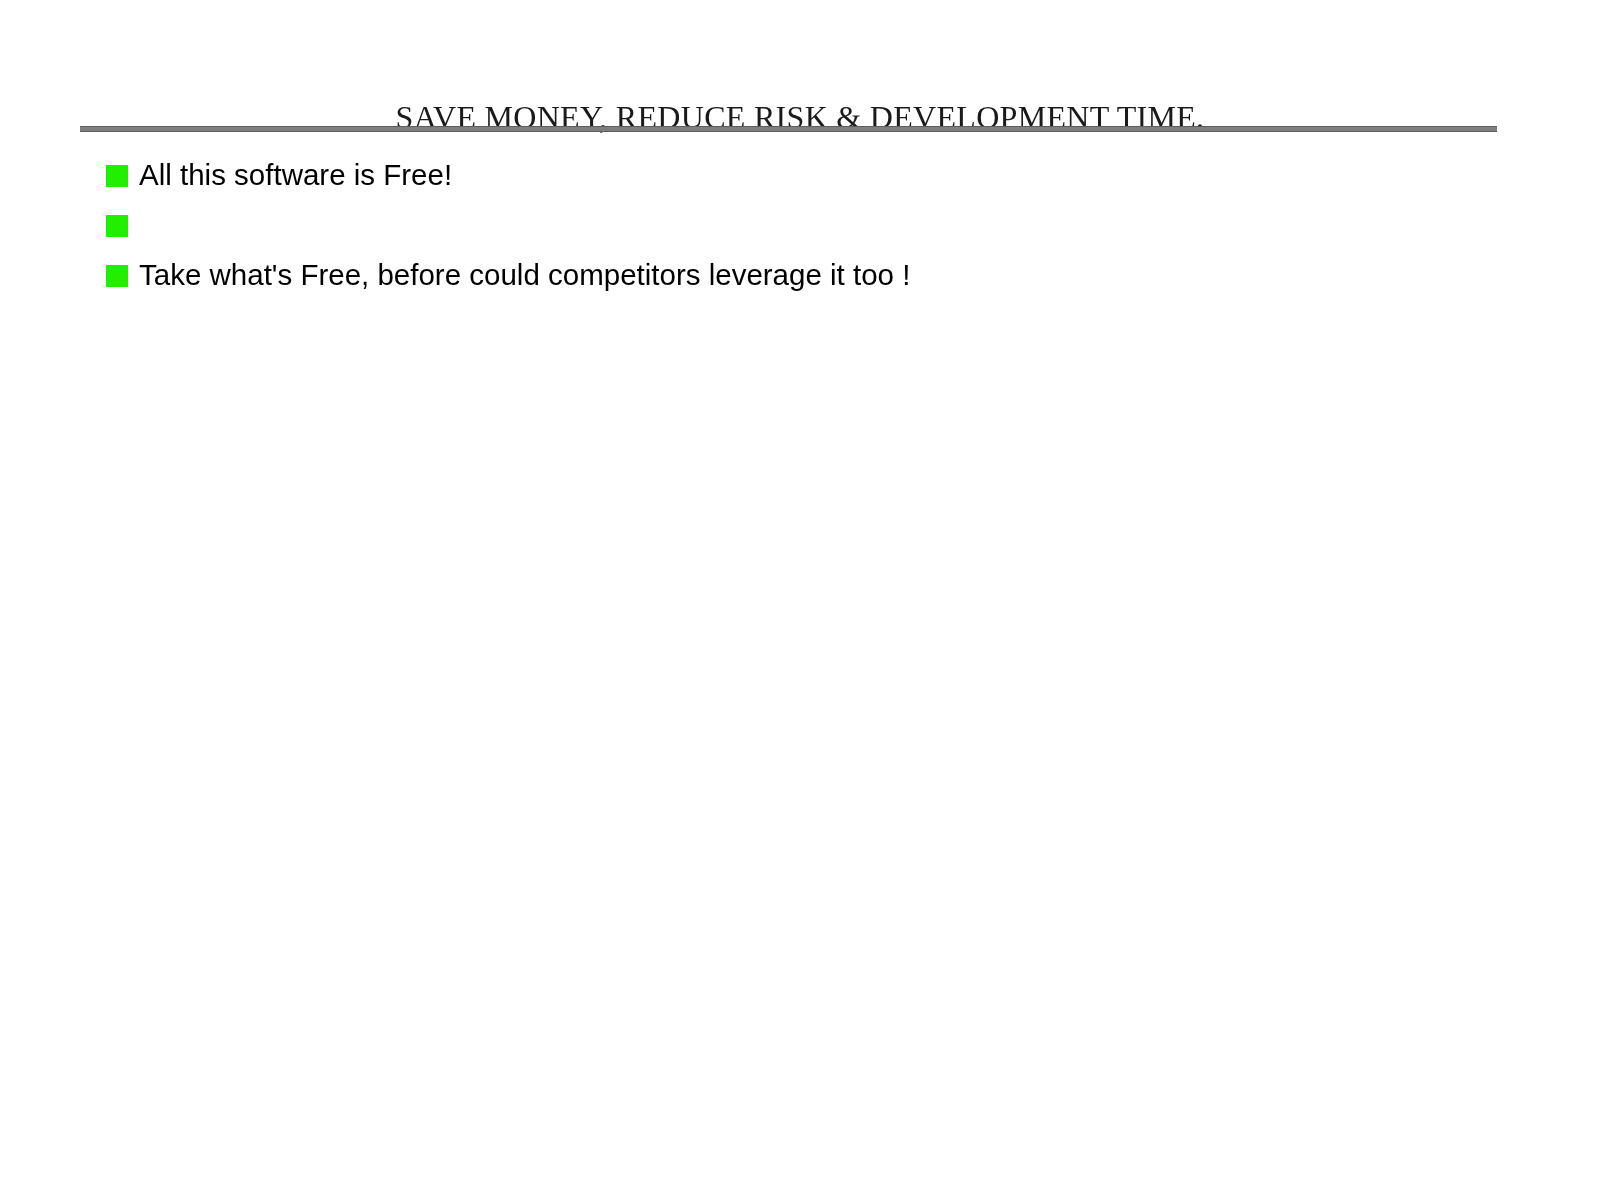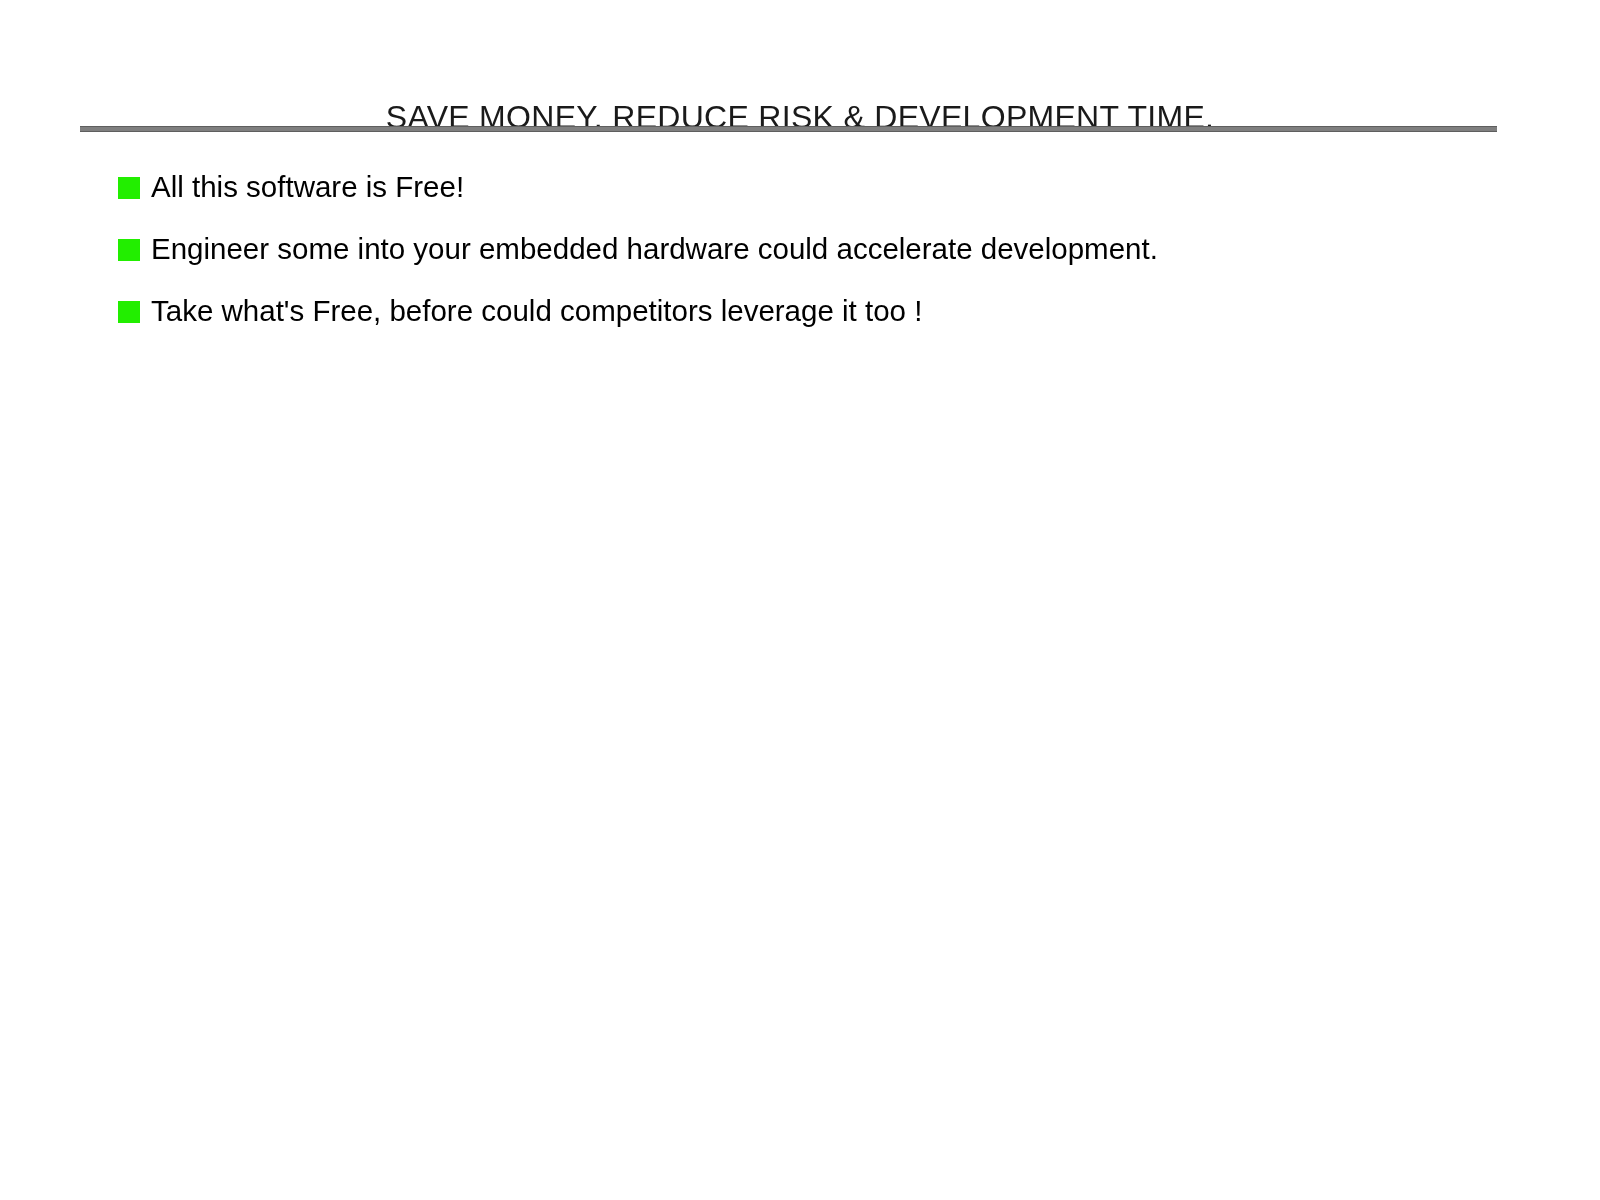--- a/index.html
+++ b/index.html
@@ -24,20 +24,21 @@
     position: absolute;
     left: 80px;
     top: 78px;
     width: 1440px;
     text-align: center;
     font-size: 32px;
     font-weight: normal;
     letter-spacing: 0.3px;
     color: #1a1a1a;
     white-space: nowrap;
+    font-family: Liberation Serif, serif;
   }
   .title-rule {
     position: absolute;
     left: 80px;
     top: 126px;
     width: 1417px;
     height: 6px;
     background: #7f7f7f;
     border-top: 1px solid #5e5e5e;
     border-bottom: 1px solid #5e5e5e;
@@ -48,21 +49,21 @@
     left: 76px;
     top: 150px;
     width: 1448px;
   }
   .bullet-row {
     display: block;
     font-size: 29.5px;
     line-height: 50px;
     color: #000000;
     text-indent: 30px;
-    margin: 12px;
+    margin: 0;
     padding: 0;
   }
   .bullet-marker {
     display: inline-block;
     width: 22px;
     height: 22px;
     background: #22ee00;
     vertical-align: baseline;
     position: relative;
     top: 2px;
@@ -82,21 +83,21 @@
   <div class="title-rule"></div>
 
   <div class="body-block">
 
     <p class="bullet-row">
       <span class="bullet-marker"></span><span class="bullet-text">All this software is Free!</span>
     </p>
 
 
     <p class="bullet-row">
-      <span class="bullet-marker"></span><span class="bullet-text">Engineer some into your embedded hardware could accelerate development.</span>
+      <span class="bullet-marker"></span>
     </p>
 
 
     <p class="bullet-row">
       <span class="bullet-marker"></span><span class="bullet-text">Take what's Free, before could competitors leverage it too !</span>
     </p>
 
   </div>
 
 </div>

